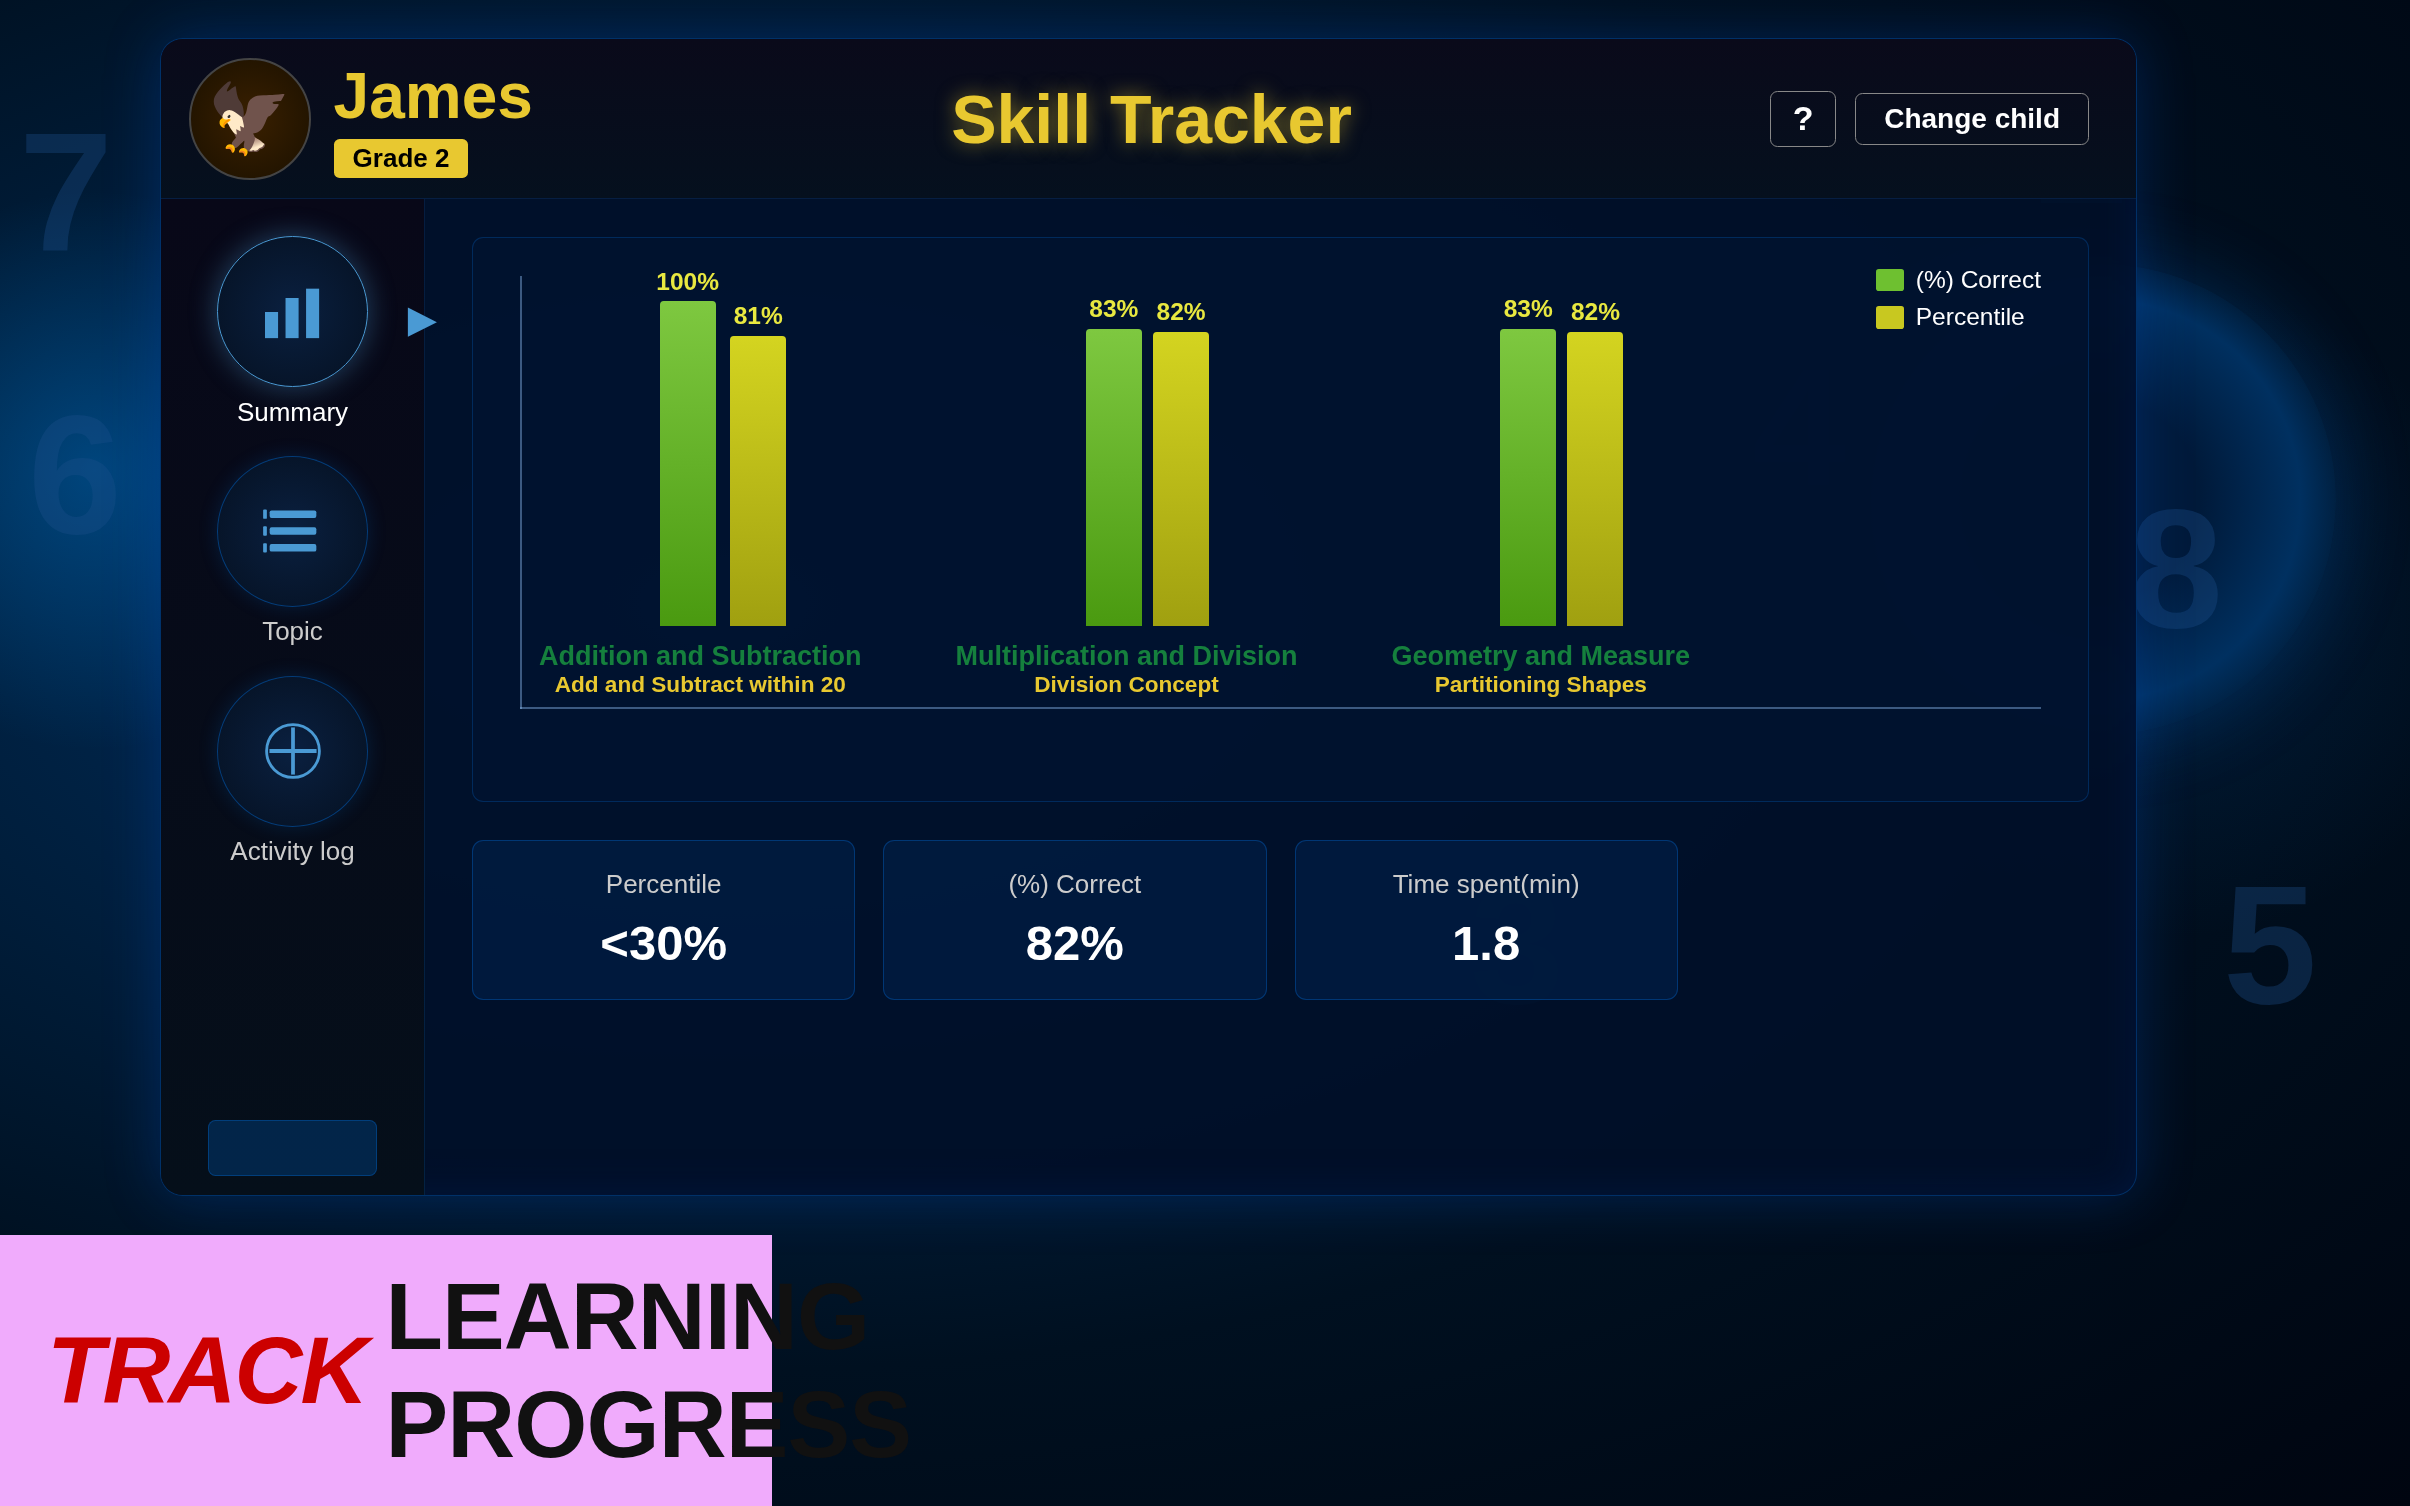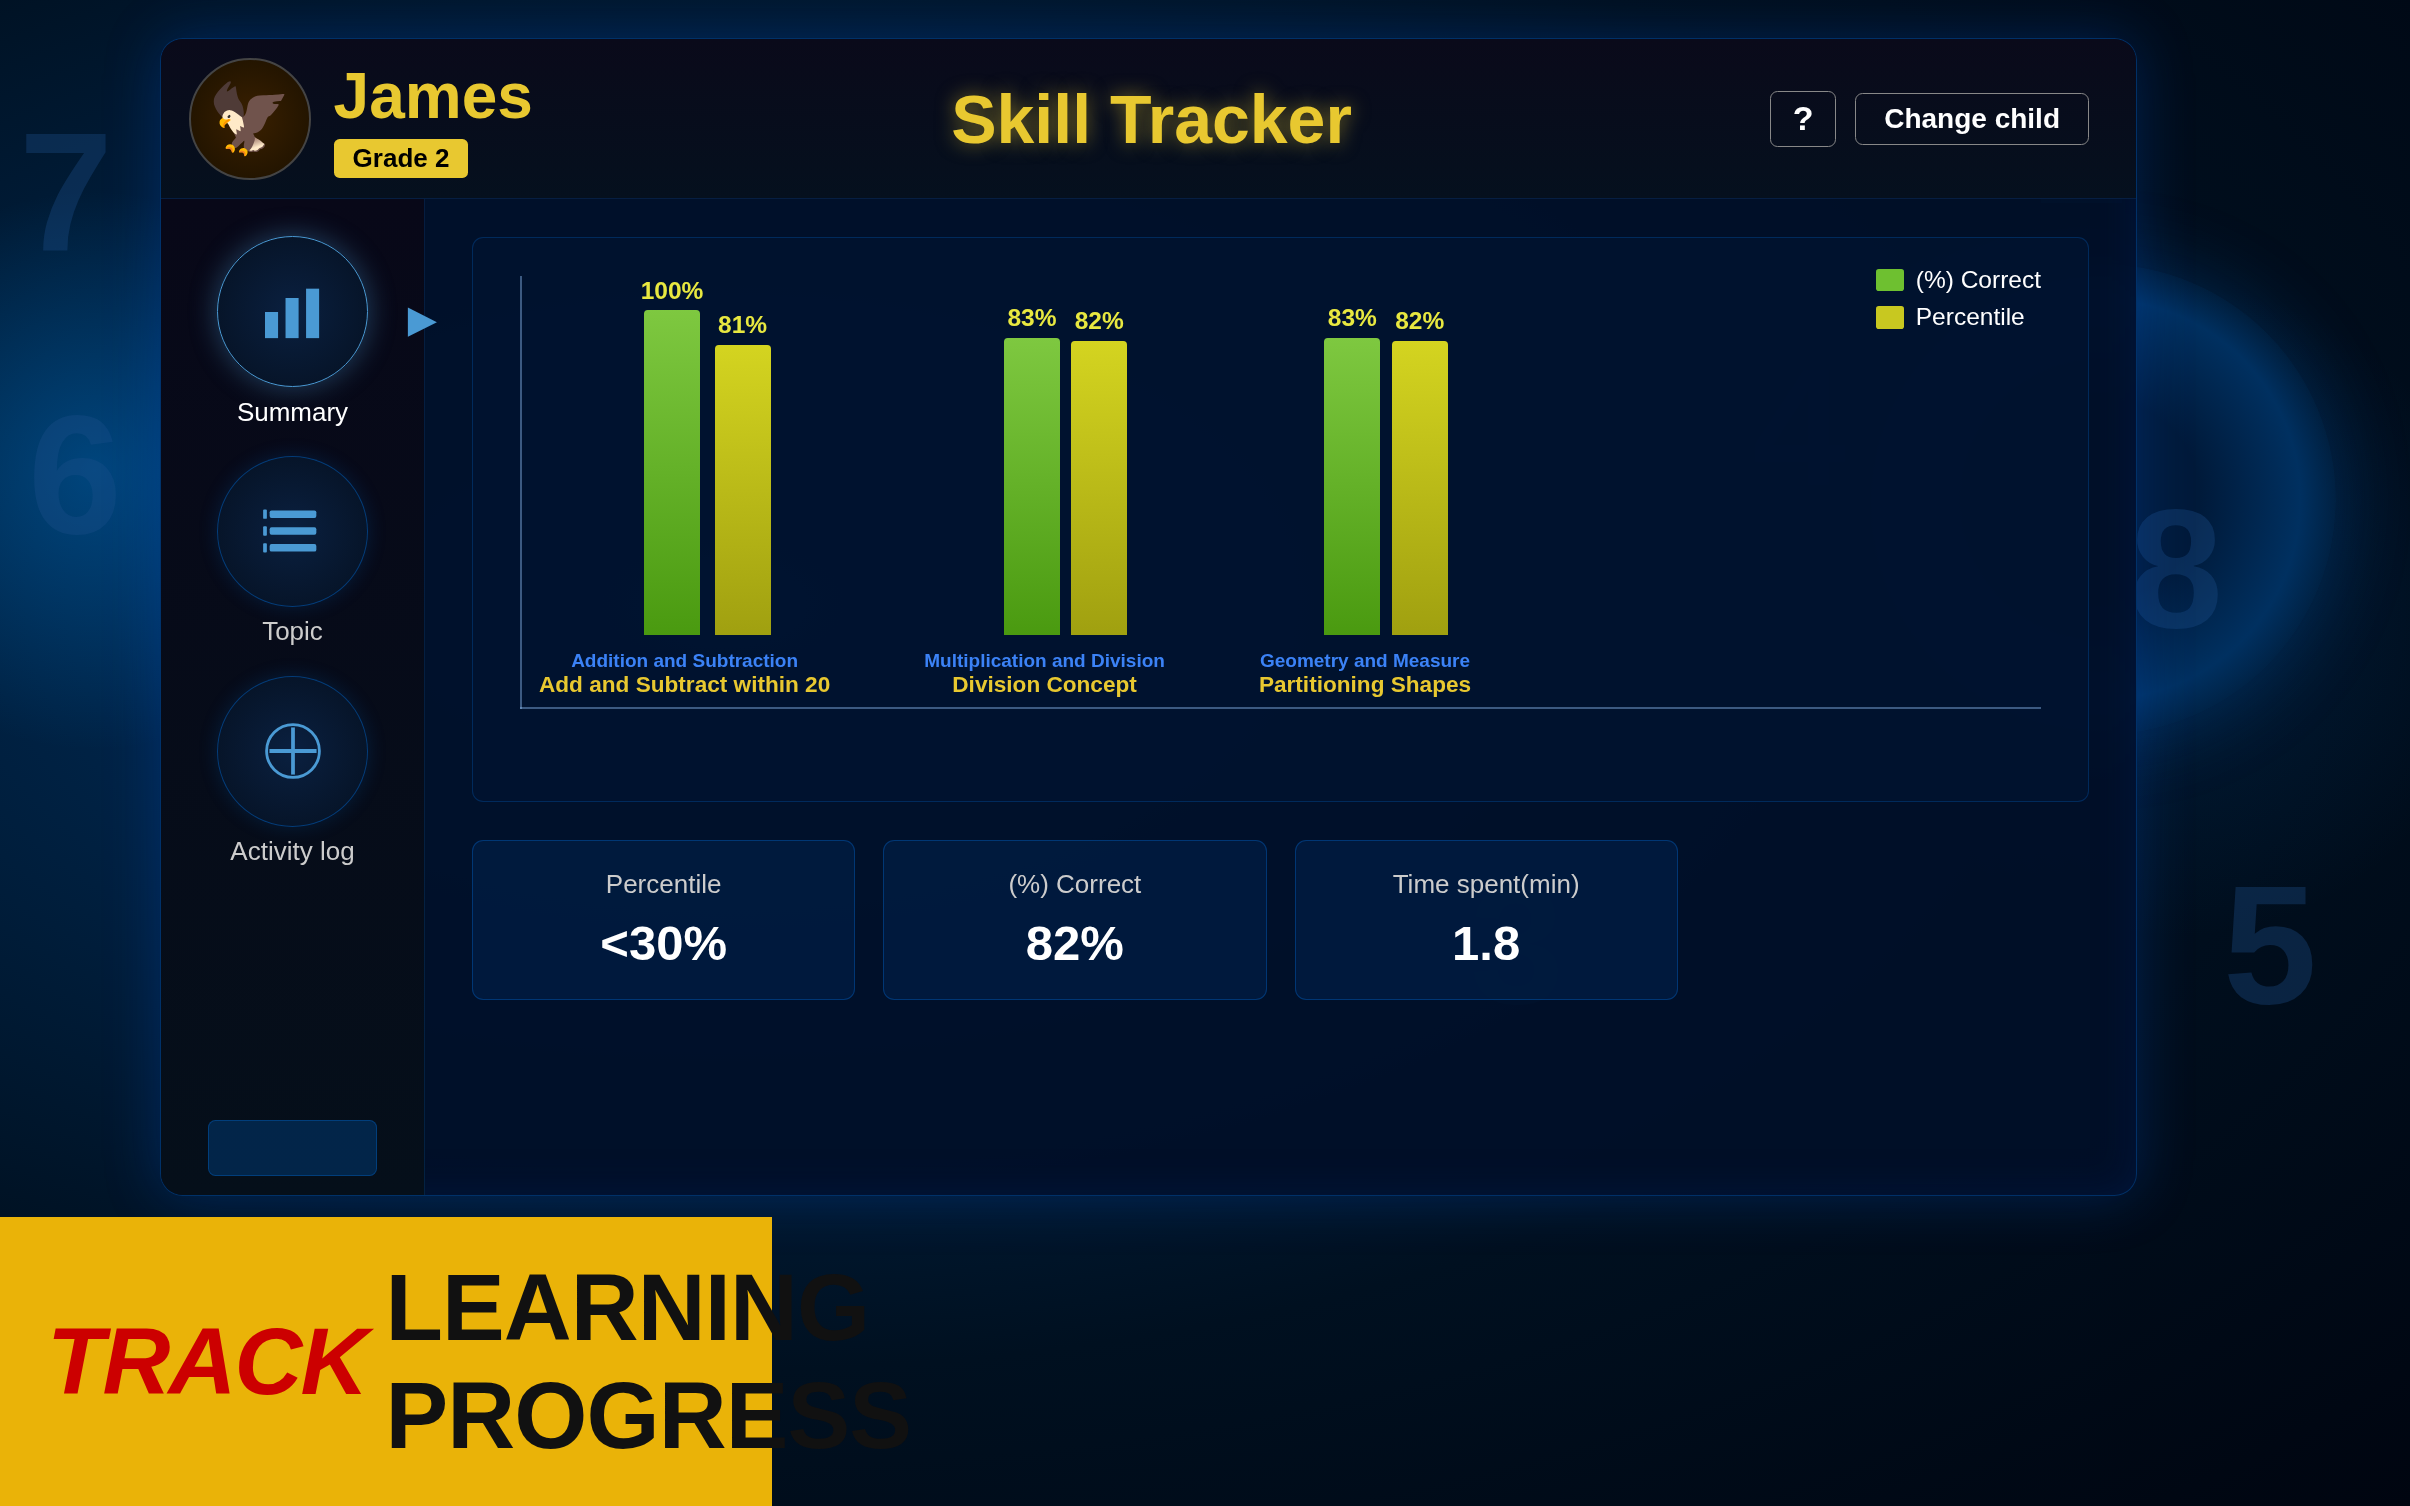--- a/index.html
+++ b/index.html
@@ -298,22 +298,22 @@
       background: linear-gradient(180deg, #7ec840 0%, #4a9a10 100%);
     }
     .bar-yellow {
       background: linear-gradient(180deg, #d4d420 0%, #a0a010 100%);
     }
     .bar-label {
       text-align: center;
       margin-top: 15px;
     }
     .bar-label-main {
-      color: #3b82f6;
-      font-size: 19px;
+      color: #15803d;
+      font-size: 27px;
       font-weight: bold;
     }
     .bar-label-sub {
       color: #e8c830;
       font-size: 22.6px;
       font-weight: bold;
     }
 
     
     .stats-row {
@@ -338,22 +338,22 @@
       font-size: 49px;
       font-weight: bold;
     }
 
     
     .bottom-banner {
       position: absolute;
       bottom: 0;
       left: 0;
       width: 772px;
-      background: #eab308;
-      padding: 37px 47px;
+      background: #f0abfc;
+      padding: 28px 47px;
       display: flex;
       align-items: center;
       gap: 0;
       z-index: 10;
     }
     .banner-track {
       color: #cc0000;
       font-size: 94px;
       font-weight: 900;
       font-style: italic;

